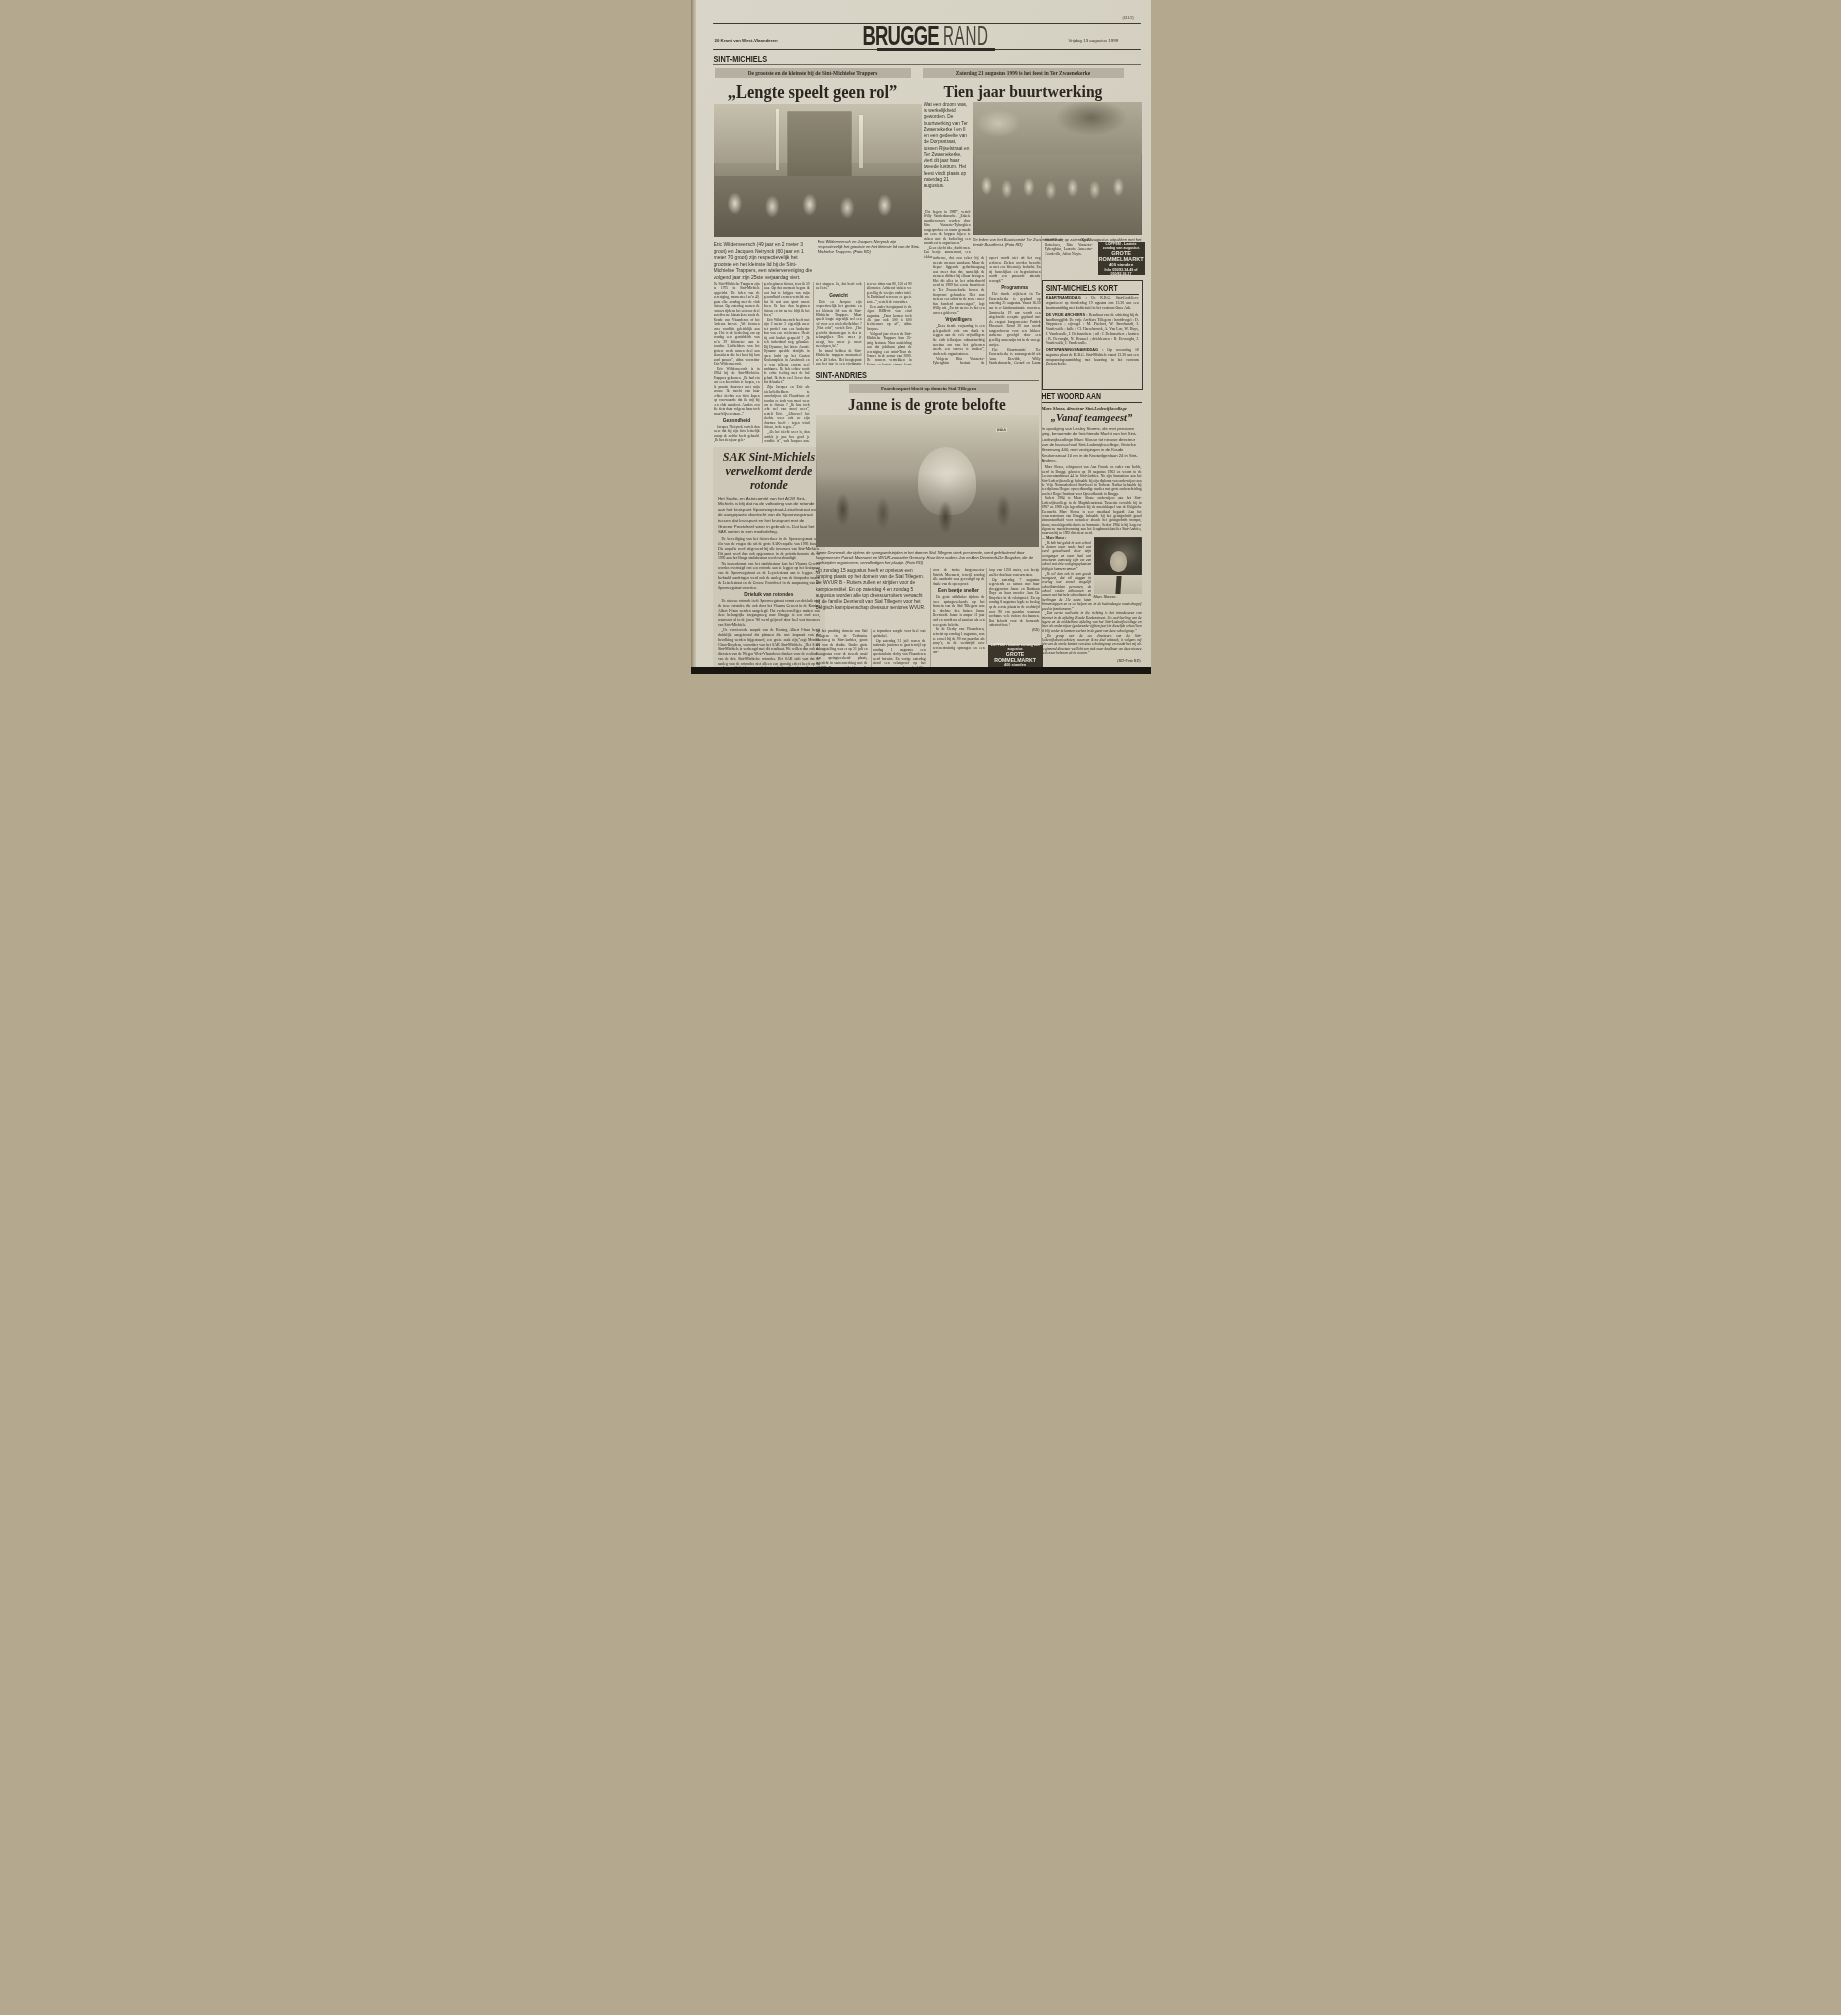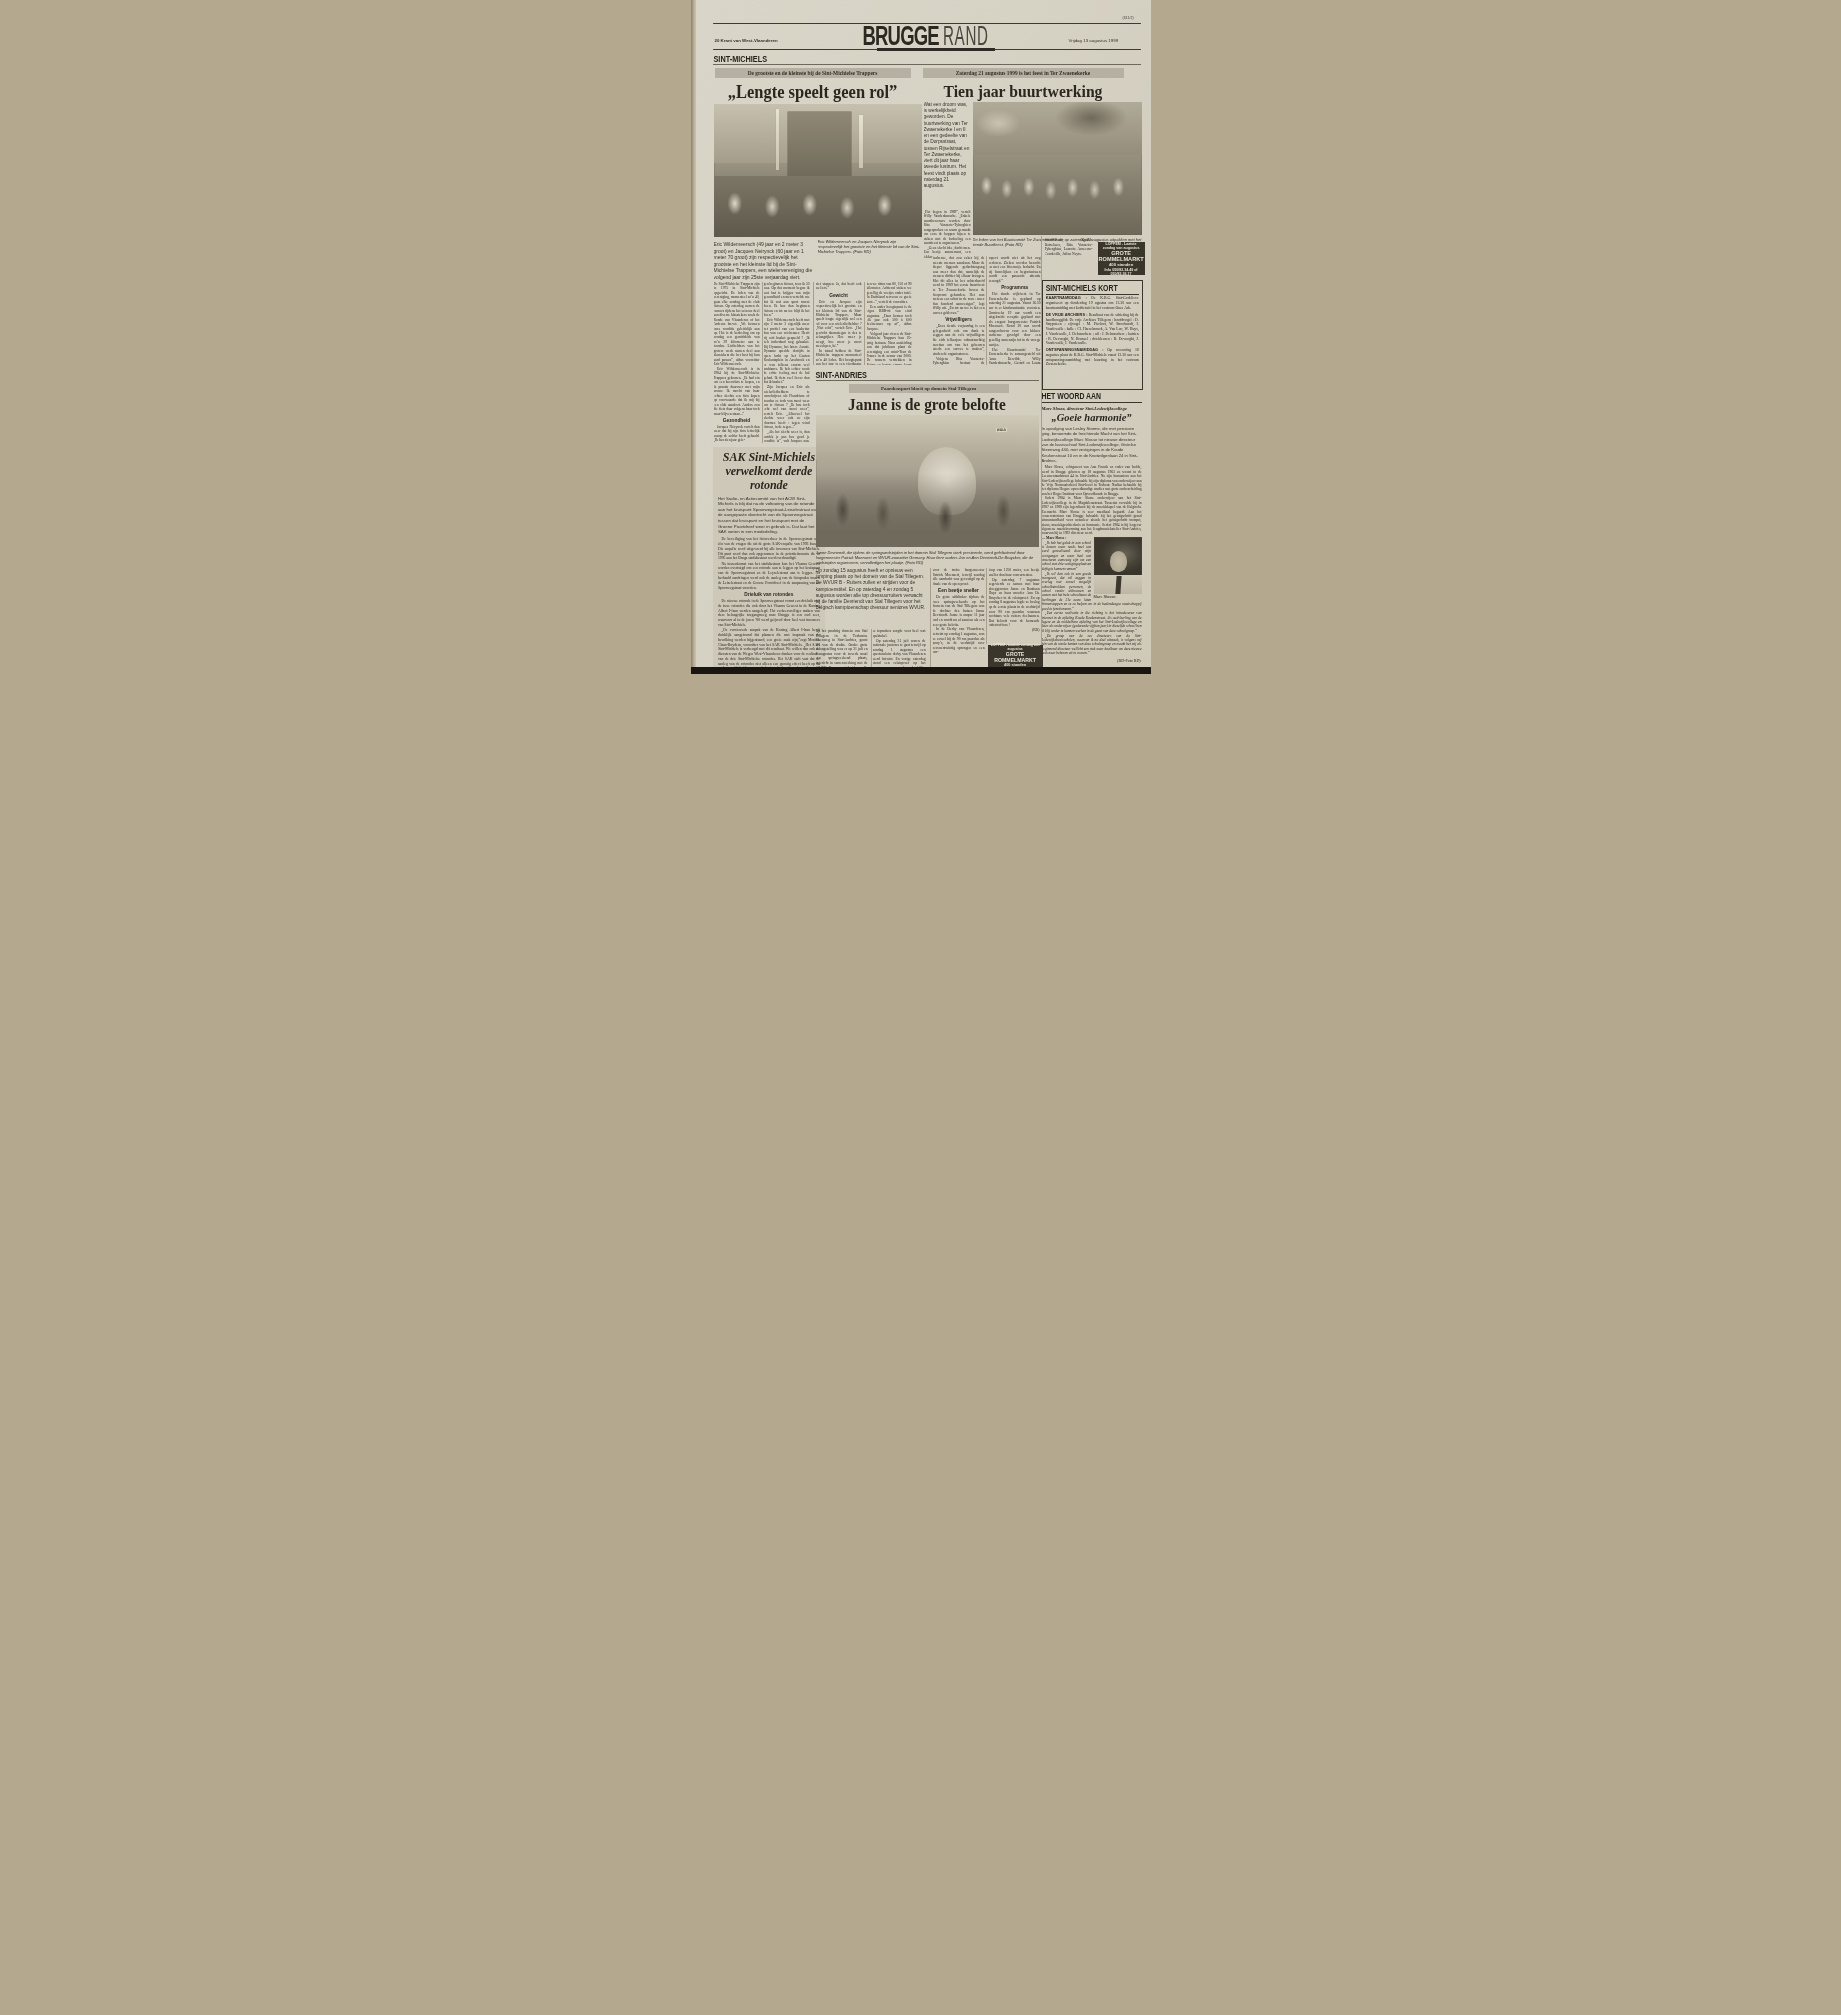--- a/index.html
+++ b/index.html
@@ -228,21 +228,21 @@
     <div style="height:0.4px;background:#3a362d;margin:3.2px 0 0.8px;"></div>
     <div class="kortitem"><span class="kortlabel">KAARTNAMIDDAG :</span><span> De K.B.G. Sint-Godelieve organiseert op donderdag 19 ugustus om 13.30 uur een kaartnamiddag met koffietafel in het centrum Onze Ark.</span></div>
     <div class="kortitem"><span class="kortlabel">DE VRIJE ARCHIERS :</span><span> Resultaat van de schieting bij de handbooggilde De vrije Archiers Tillegem : hoofdvogel : D. Strypsteen ; zijvogel : M. Pierloot, W. Stroobandt, I. Vandewalle ; kalle : Cl. Haesebrouck, A. Van Loo, W. Huys, J. Vandewalle, J. Debusschere ; uil : J. Debusschere ; katrien : R. Devooght, N. Bruneel ; driekleuren : R. Devooght, J. Vandewalle, I. Vandewalle.</span></div>
     <div class="kortitem"><span class="kortlabel">ONTSPANNINGSNAMIDDAG :</span><span> Op woensdag 18 augustus plant de K.B.G. Sint-Michiels vanaf 13.30 uur een ontspanningsnamiddag met kaarting in het centrum Zwaenekerke.</span></div>
   </div>
 
   <div class="abs" style="left:351px;top:392px;width:100px;height:272px;overflow:hidden;">
     <div class="hwa-title">HET WOORD AAN</div>
     <div style="height:0.8px;background:#3a362d;margin-top:2.8px;"></div>
     <div class="hwa-byline">Marc Slosse, directeur Sint-Lodewijkscollege</div>
-    <div class="hwa-head">„Goeie harmonie”</div>
+    <div class="hwa-head">„Vanaf teamgeest”</div>
     <div class="hwa-intro">In opvolging van Lesley Storme, die met pensioen ging, benoemde de Inrichtende Macht van het Sint-Lodewijkscollege Marc Slosse tot nieuwe directeur van de basisschool Sint-Lodewijkscollege, Gistelse Steenweg 440, met vestigingen in de Koude Keukenstraat 10 en in de Knotwilgenlaan 24 in Sint-Andries.</div>
     <div class="hwa-body">
         <p class="bp">Marc Slosse, echtgenoot van Ann Franck en vader van Isolde, werd in Brugge geboren op 18 augustus 1963 en woont in de Leeuwentandstraat 44 in Sint-Andries. Na zijn humaniora aan het Sint-Lodewijkscollege behaalde hij zijn diploma van onderwijzer aan de Vrije Normaalschool Sint-Jozef in Torhout. Nadien behaalde hij het diploma Hogere opvoedkundige studies met grote onderscheiding aan het Hoger Instituut voor Opvoedkunde in Brugge.</p>
         <p class="bp">Sedert 1984 is Marc Slosse onderwijzer aan het Sint-Lodewijkscollege in de Magdalenastraat. Tussenin vervulde hij in 1987 en 1988 zijn legerdienst bij de muziekkapel van de Belgische Zeemacht. Marc Slosse is zeer muzikaal begaafd. Aan het conservatorium van Brugge behaalde hij het getuigschrift graad uitmuntendheid voor notenleer alsook het getuigschrift trompet, piano, muziekgeschiedenis en harmonie. Sedert 1984 is hij lesgever algemene muziekvorming aan het Jeugdmuziekatelier Sint-Andries, waarvan hij in 1992 directeur werd.</p>
       </div>
     <div class="hwa-quote">
       <span class="qlead">— Marc Slosse : </span>
       <span class="slossewrap">
         <span class="slossephoto" style="display:block;">
           <span class="slosseface"></span>

